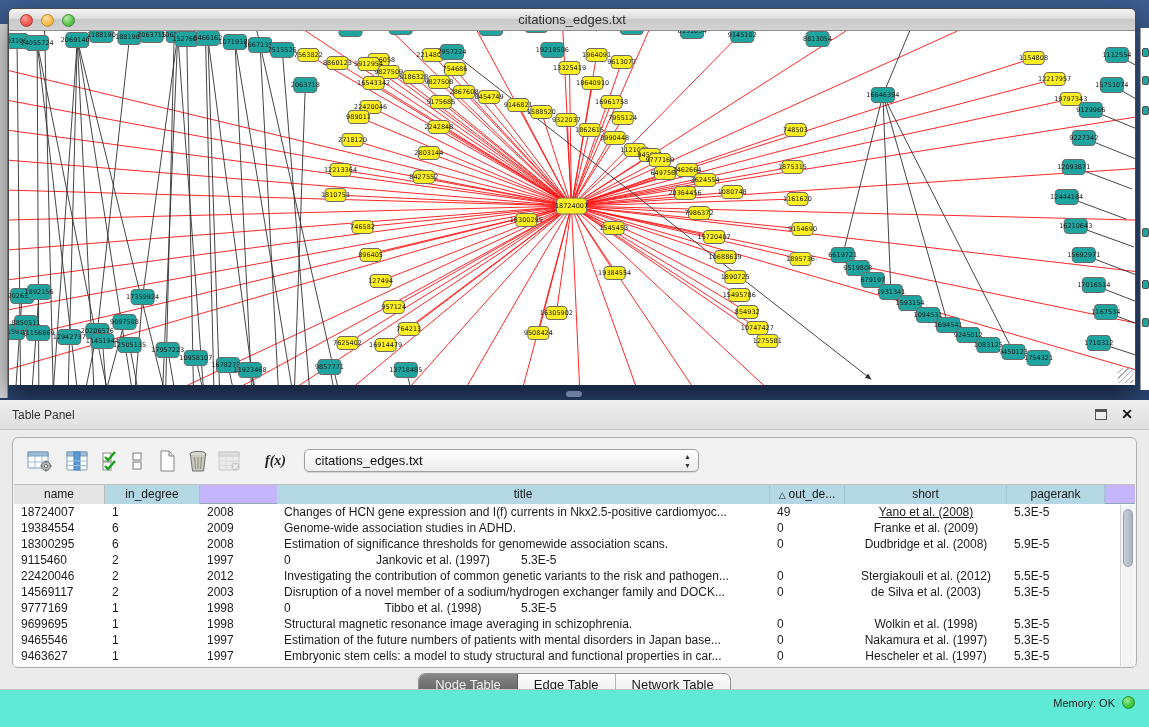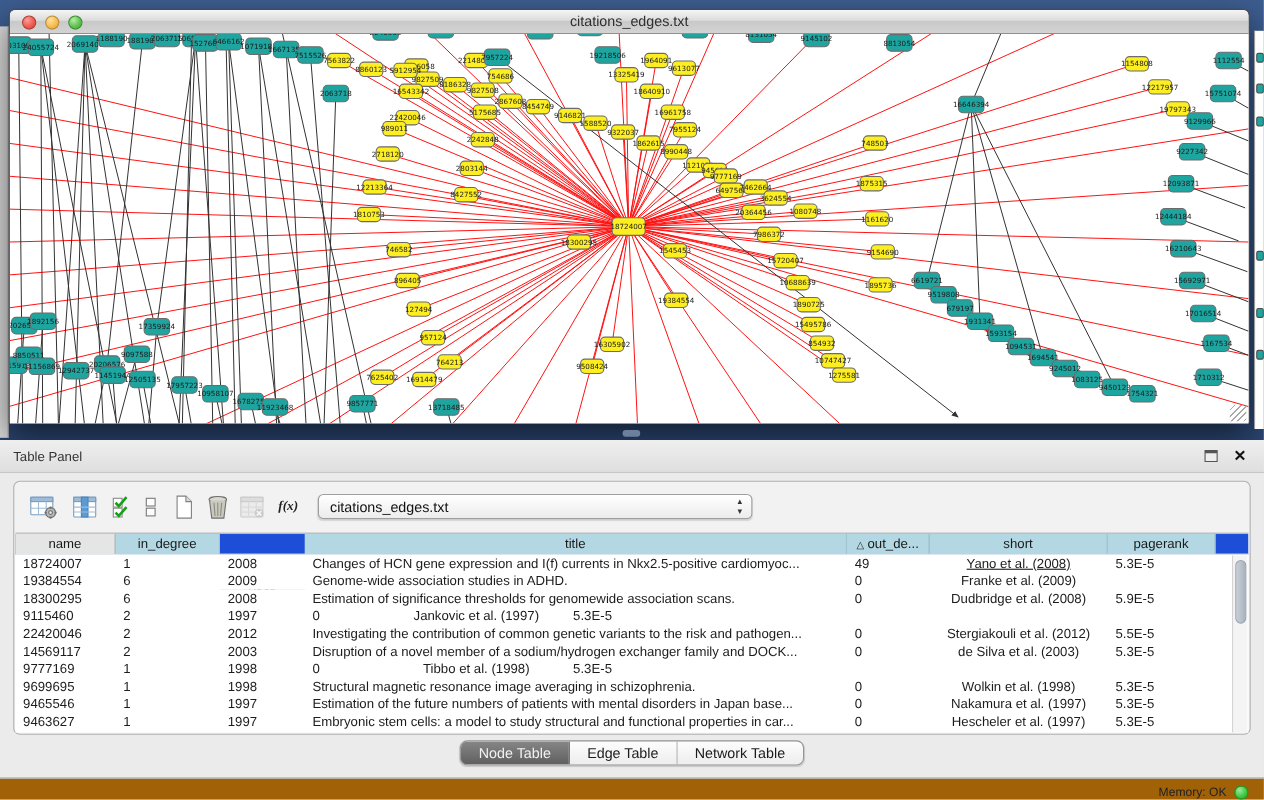--- a/index.html
+++ b/index.html
@@ -54,31 +54,31 @@
   .close-icon { position:absolute; right:16px; top:6px; font-size:14px; font-weight:bold;
                 color:#111; line-height:16px; }
 
   .inner { position:absolute; left:12px; top:37px; width:1125px; height:231px;
            background:#f2f2f2; border:1px solid #b0b0b0; border-radius:6px; }
 
   .toolbar { height:45px; display:flex; align-items:center; padding-left:8px; }
   .tool { display:flex; align-items:center; justify-content:center; }
   .tool svg { display:block; }
   .fx { font-family:"Liberation Serif", serif; font-style:italic; font-weight:bold;
-        font-size:12px; color:#222; margin-left:12px; }
+        font-size:14px; color:#222; margin-left:24px; }
   .tselect { margin-left:18px; width:395px; height:23px; border:1px solid #9f9f9f; border-radius:5px;
              background:linear-gradient(180deg,#ffffff,#ececec); position:relative;
              font-size:13px; color:#111; line-height:21px; padding-left:10px;
              box-shadow:0 1px 1px rgba(0,0,0,.12); }
   .tselect .stepper { position:absolute; right:7px; top:2px; font-size:7px; color:#333;
                       line-height:9px; text-align:center; }
 
   .tbl { position:absolute; left:1px; right:1px; top:46px; bottom:1px; background:#fff;
          border-top:1px solid #c0c0c0; overflow:hidden; }
-  .thead { display:flex; height:19px; background:#1d4ed8; border-bottom:1px solid #93a9b2; }
+  .thead { display:flex; height:19px; background:#c4b5fd; border-bottom:1px solid #93a9b2; }
   .hcell { height:19px; font-size:12px; color:#1a1a1a; text-align:center; line-height:18px;
            border-right:1px solid #9fc4d2; background:#b3d7e3; overflow:hidden; white-space:nowrap; }
   .hcell.gray { background:#e5e5e5; border-right:1px solid #bbb; }
   .hcell .sort-tri { font-size:9px; margin-right:3px; }
   .tbody { position:relative; }
   .trow { display:flex; height:16px; background:#fff; }
   .tcell { font-size:12px; color:#1c1c1c; line-height:16px; padding-left:7px;
            white-space:nowrap; overflow:hidden; }
   .tcell.center { text-align:center; padding-left:0; }
   .vscroll { position:absolute; right:1px; top:20px; width:14px; bottom:0;
@@ -89,22 +89,22 @@
   .tabbar { position:absolute; left:0; right:0; top:273px; height:28px; text-align:center; }
   .segmented { display:inline-flex; height:23px; border:1px solid #949494; border-radius:7px;
                overflow:hidden; background:linear-gradient(180deg,#fdfdfd,#ededed);
                box-shadow:0 1px 1px rgba(0,0,0,.15); }
   .seg { padding:0 16px; font-size:13px; color:#1a1a1a; line-height:22px;
          border-right:1px solid #b5b5b5; }
   .seg:last-child { border-right:none; }
   .seg.selected { background:linear-gradient(180deg,#868686,#5f5f5f); color:#f2f2f2;
                   border-right:1px solid #5a5a5a; }
 
-  .statusbar { position:absolute; left:0; right:0; bottom:0; height:20px;
-               border-top:1px solid #c2c2c2; background:#a16207; }
+  .statusbar { position:absolute; left:0; right:0; bottom:0; height:38px;
+               border-top:1px solid #c2c2c2; background:#5eead4; }
   .mem { position:absolute; right:34px; top:7px; font-size:11px; color:#222; }
   .led { position:absolute; right:14px; top:6px; width:13px; height:13px; border-radius:50%;
          background:radial-gradient(circle at 35% 30%,#9bec9b,#3ec43e 60%,#2fae2f);
          border:1px solid #259325; }
 </style>
 </head>
 <body>
 
 <div class="desktop">
   <div class="left-sliver"></div>

